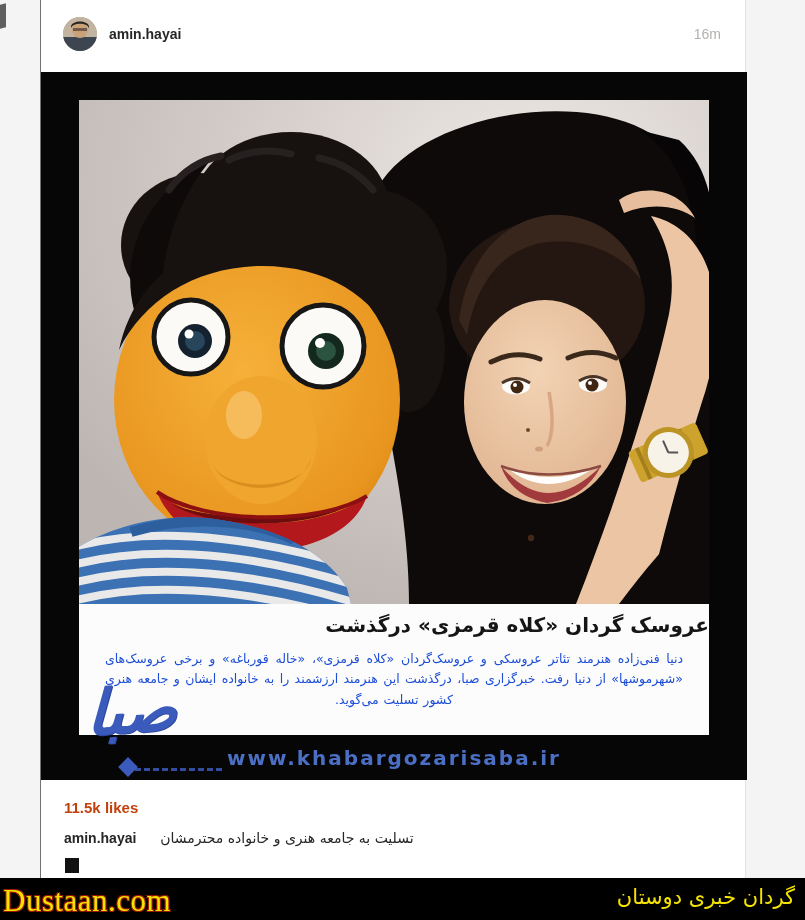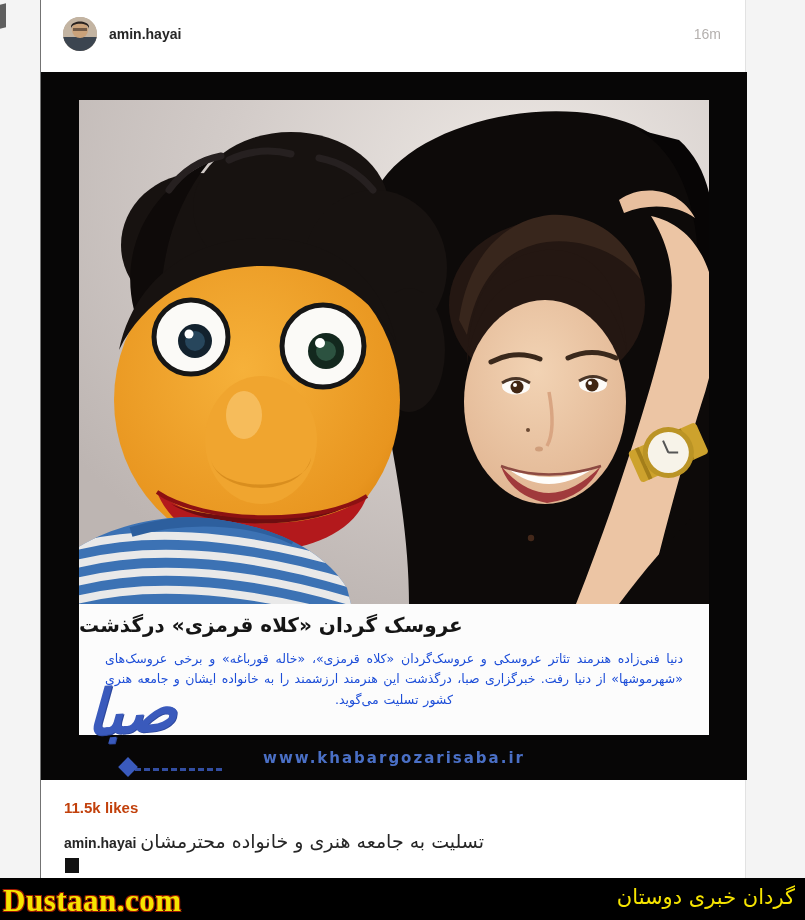--- a/index.html
+++ b/index.html
@@ -41,38 +41,38 @@
   }
   .news-photo{
     position:absolute; left:38px; top:28px; width:630px; height:504px;
     overflow:hidden; background:#cfc8c5;
   }
   .news-panel{
     position:absolute; left:38px; top:532px; width:630px; height:131px;
     background:#fcfcfc; overflow:hidden;
   }
   .headline{
-    margin-top:9px; text-align:left; direction:rtl;
+    margin-top:9px; text-align:right; direction:rtl;
     font-family:"DejaVu Sans", sans-serif;
     font-size:20px; font-weight:bold; color:#151515;
   }
   .body-text{
     margin:12px 26px 0 26px; direction:rtl;
     font-family:"DejaVu Sans", sans-serif;
     font-size:12.5px; line-height:1.62; color:#1d4ed8;
     text-align:justify; text-align-last:center;
     word-spacing:1px;
   }
   .url-band{
     position:absolute; left:0; top:663px; width:706px; height:45px;
     display:flex; align-items:center; justify-content:center;
   }
   .url-text{
     font-family:"DejaVu Sans", sans-serif;
-    font-size:15px; font-weight:bold; letter-spacing:2px;
+    font-size:20px; font-weight:bold; letter-spacing:2px;
     color:#4a6fc5;
   }
   .saba-logo{
     position:absolute; left:28px; top:612px; width:190px; height:104px;
     z-index:5; pointer-events:none;
   }
   .saba-text{
     position:absolute; left:18px; top:-4px;
     font-family:"DejaVu Sans", sans-serif;
     font-size:62px; font-weight:bold; font-style:italic;
@@ -94,35 +94,35 @@
     position:absolute; left:23px; top:799px;
     font-size:15px; font-weight:bold; color:#c2410c; cursor:pointer;
   }
   .caption{
     position:absolute; left:23px; top:830px;
     font-size:14px; color:#262626; direction:ltr;
   }
   .caption .cap-user{ font-weight:bold; cursor:pointer; }
   .caption .cap-text{
     font-family:"DejaVu Sans", sans-serif; direction:rtl; unicode-bidi:embed;
-    margin-left:0; font-size:19px;
+    margin-left:20px; font-size:14px;
   }
   .black-square{
     position:absolute; left:24px; top:858px; width:14px; height:15px;
     background:#121212;
   }
   
   .footer{
     position:absolute; left:0; top:878px; width:805px; height:42px;
     background:#000;
   }
   .footer-site{
     position:absolute; left:3px; top:6px;
     font-family:"Liberation Serif", serif;
-    font-size:31px; font-weight:bold; color:#f6e400;
+    font-size:31px; font-weight:normal; color:#f6e400;
     text-shadow:1px 1px 0 #9c1a00, -1px -1px 0 #9c1a00, 1px -1px 0 #9c1a00, -1px 1px 0 #9c1a00;
     letter-spacing:0.5px; line-height:1.1;
   }
   .footer-site-fa{
     position:absolute; right:10px; top:7px;
     font-family:"DejaVu Sans", sans-serif;
     font-size:21px; color:#f6e400; direction:rtl;
   }
 </style>
 </head>

